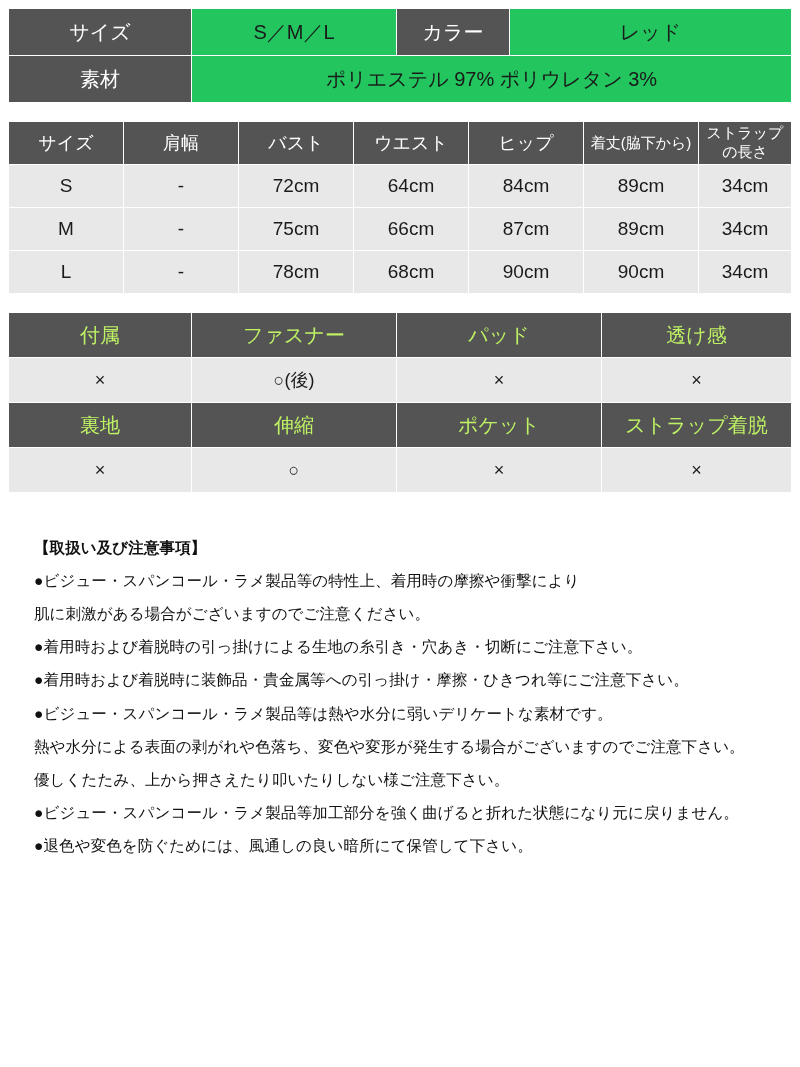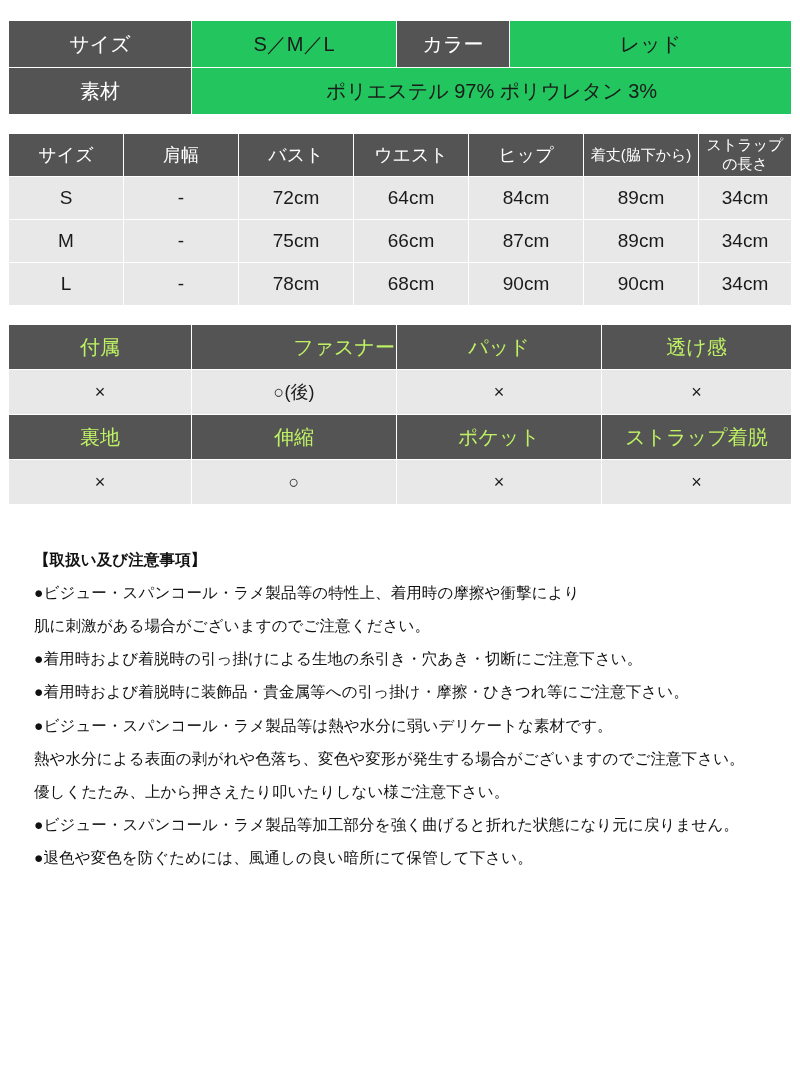--- a/index.html
+++ b/index.html
@@ -12,21 +12,21 @@
     height: 1067px;
     font-family: "Liberation Sans", "DejaVu Sans", sans-serif;
     color: #000000;
     -webkit-font-smoothing: antialiased;
   }
   .page {
     width: 800px;
     height: 1067px;
     position: relative;
     box-sizing: border-box;
-    padding: 20px 8px 0 8px;
+    padding: 8px 8px 0 8px;
   }
 
   table {
     border-collapse: collapse;
     width: 784px;
     table-layout: fixed;
   }
 
   
   .spec-table td {
@@ -164,21 +164,21 @@
       </tr>
     </tbody>
   </table>
 
   <div class="gap-18"></div>
 
   <table class="detail-table">
     <tbody>
       <tr>
         <td class="d-head" style="width:180px;">付属</td>
-        <td class="d-head" style="width:202px;text-align:right;">ファスナー</td>
+        <td class="d-head" style="width:202px;">ファスナー</td>
         <td class="d-head" style="width:202px;">パッド</td>
         <td class="d-head">透け感</td>
       </tr>
       <tr>
         <td class="d-body">×</td>
         <td class="d-body">○(後)</td>
         <td class="d-body">×</td>
         <td class="d-body">×</td>
       </tr>
       <tr>

